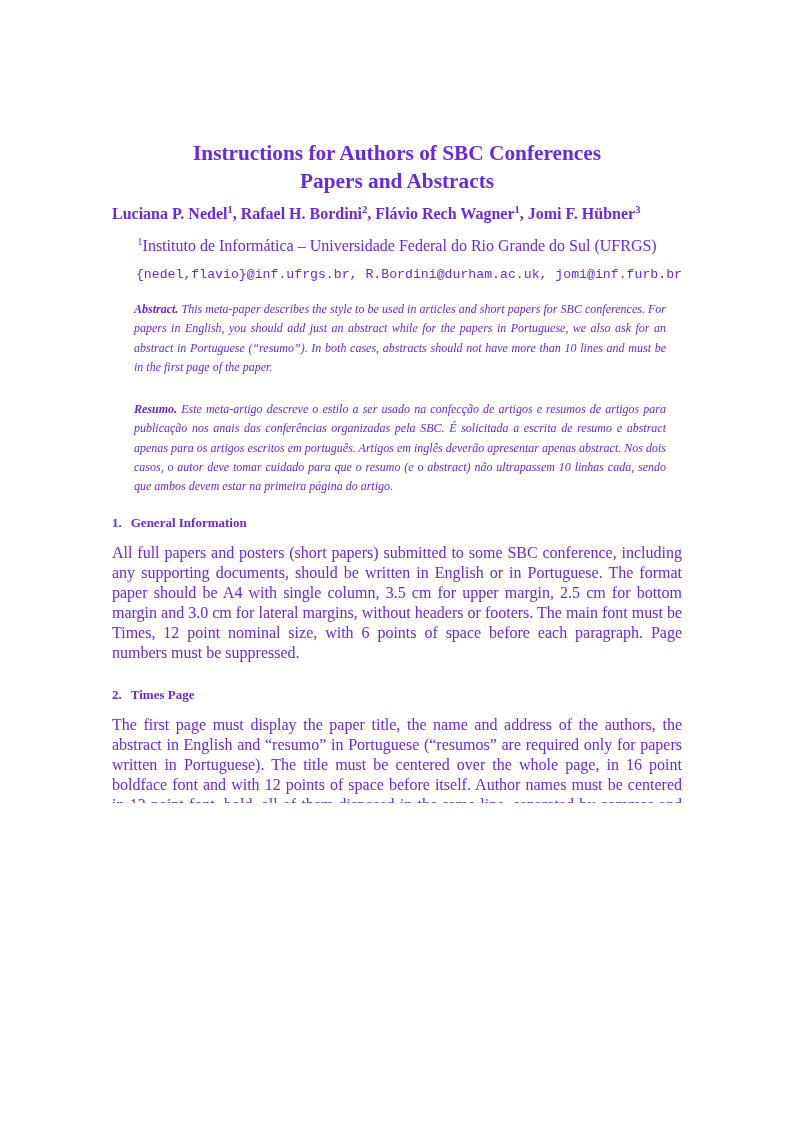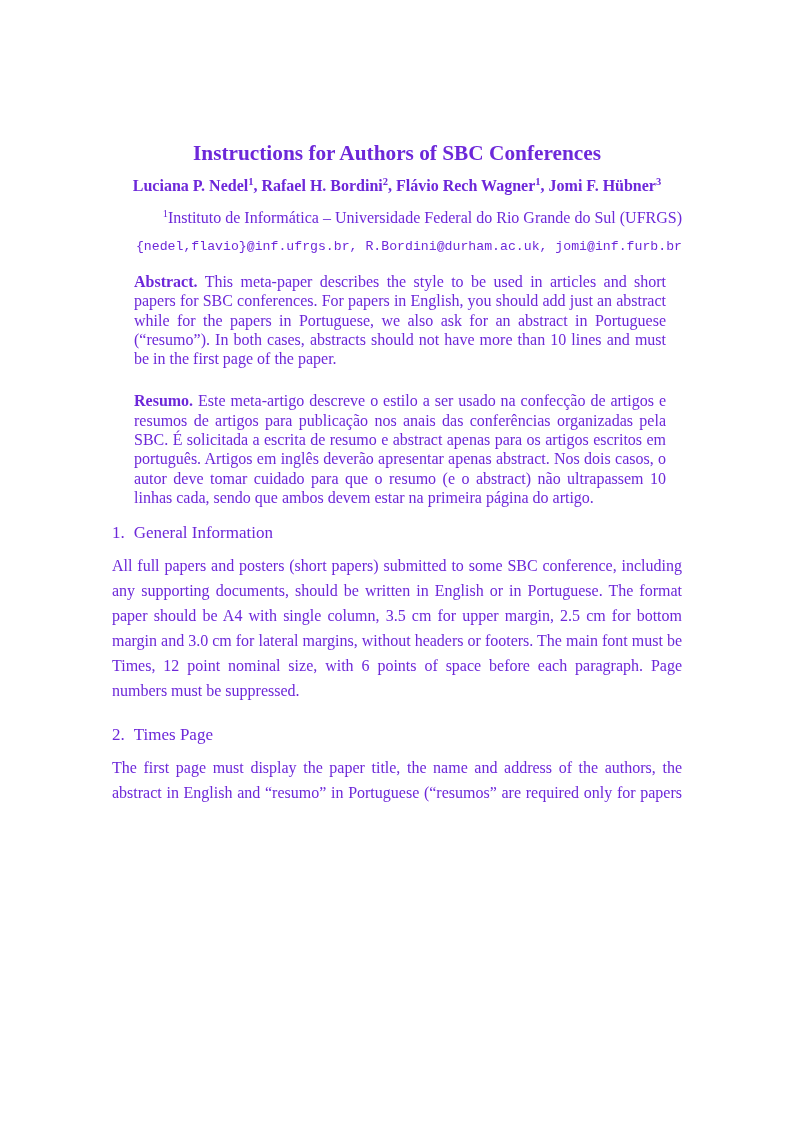--- a/index.html
+++ b/index.html
@@ -23,81 +23,83 @@
     font-size: 21.3px;
     font-weight: bold;
     text-align: center;
     line-height: 28px;
   }
   .title .tline { display: block; }
   .authors {
     margin: 9px 0 0 0;
     font-size: 16px;
     font-weight: bold;
-    text-align: center;
+    text-align: left;
     line-height: 19px;
   }
   sup.marker {
     font-size: 10.5px;
     line-height: 0;
     vertical-align: super;
   }
   .affil {
     margin: 13px 0 0 0;
     font-size: 16px;
-    text-align: right;
+    text-align: center;
     line-height: 20px;
   }
   .affil .affil-line { display: block; }
   .emails {
     margin: 11px 0 0 0;
     font-family: "Liberation Mono", monospace;
     font-size: 13.2px;
     text-align: right;
     line-height: 16px;
     white-space: nowrap;
   }
   .abstract-block {
     margin: 17px 16px 0 22px;
-    font-size: 16px;
+    font-size: 12px;
+    font-style: italic;
     text-align: justify;
     line-height: 19.3px;
   }
   .abstract-block.resumo { margin-top: 23px; }
   .abstract-block .abs-label { font-weight: bold; }
   .section-heading {
     margin: 15px 0 0 0;
-    font-size: 17px;
-    font-weight: normal;
+    font-size: 13px;
+    font-weight: bold;
     line-height: 22px;
   }
   .section-heading .sec-num { margin-right: 9px; }
   .section-heading.second { margin-top: 21px; }
   .par {
     margin: 9px 0 0 0;
     font-size: 16px;
     text-align: justify;
-    line-height: 25px;
+    line-height: 20px;
   }
   .par.indented {
     margin-top: 7px;
     text-indent: 35px;
   }
   .par.cutoff {
     text-align-last: justify;
   }
   .par b { font-weight: bold; }
 </style>
 </head>
 <body>
 
 <div class="page">
 
   <h1 class="title">
       <span class="tline">Instructions for Authors of SBC Conferences</span>
+      <span class="tline">Papers and Abstracts</span>
     </h1>
 
   <p class="authors"><span>Luciana P. Nedel</span><sup class="marker">1</sup><span>, Rafael H. Bordini</span><sup class="marker">2</sup><span>, Flávio Rech Wagner</span><sup class="marker">1</sup><span>, Jomi F. Hübner</span><sup class="marker">3</sup></p>
 
   <div class="affil">
       <span class="affil-line"><sup class="marker">1</sup><span>Instituto de Informática – Universidade Federal do Rio Grande do Sul (UFRGS)</span></span>
     </div>
 
 
 

